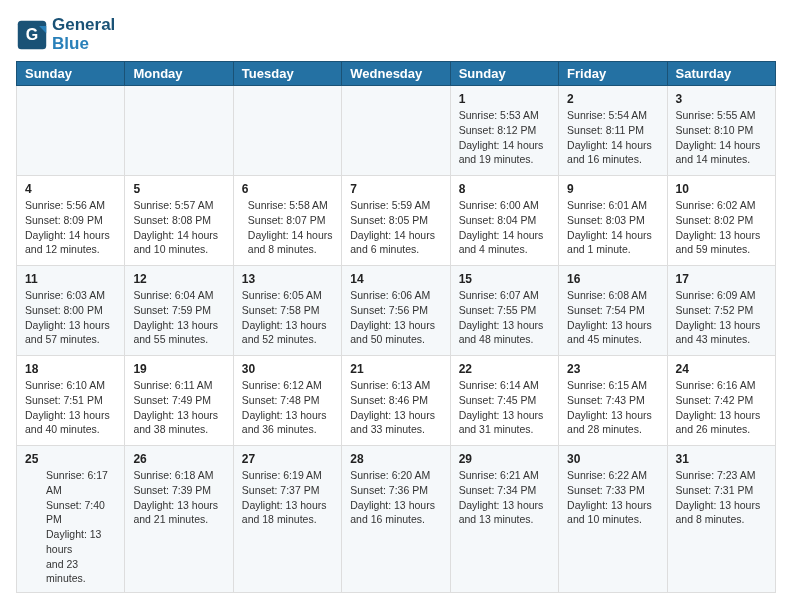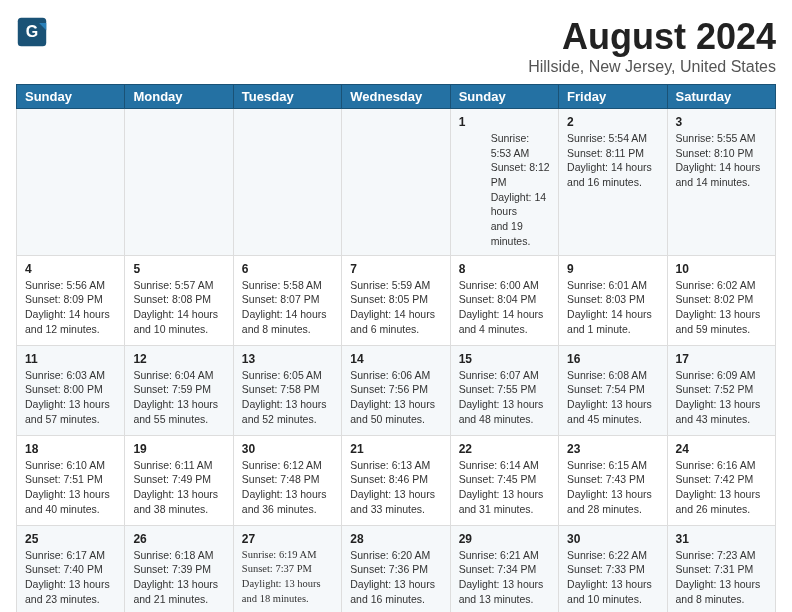--- a/index.html
+++ b/index.html
@@ -81,24 +81,26 @@
 <body>
 
 <div class="header">
   <div class="logo">
     <svg class="logo-icon" viewBox="0 0 36 36">
       <rect x="2" y="2" width="32" height="32" rx="4" fill="#1a5276"></rect>
       <text x="18" y="24" text-anchor="middle" fill="white" font-size="18" font-weight="bold" font-family="Arial">G</text>
 
       <polygon points="26,8 34,8 34,16" fill="#2980b9"></polygon>
     </svg>
-  </div>
-  <div class="title-block">
-    <div class="main-title">August 2024</div>
-    <div class="subtitle">Hillside, New Jersey, United States</div>
+    <div>
+      <div style="font-size:17px;font-weight:bold;color:#1a5276;line-height:1.1;">
+        <span style="color:#1a5276;">General</span>
+      </div>
+      <div style="font-size:17px;font-weight:bold;color:#2980b9;line-height:1.1;">Blue</div>
+    </div>
   </div>
 </div>
 
 <table>
   <thead>
     <tr>
     <th>Sunday</th>
         <th>Monday</th>
         <th>Tuesday</th>
         <th>Wednesday</th>
@@ -108,21 +110,21 @@
       </tr>
   </thead>
   <tbody id="calendar-body">
   <tr>
         <td></td>
         <td></td>
         <td></td>
         <td></td>
         <td>
           <span class="day-num">1</span>
-          <div class="day-info" style="white-space: pre-line; margin-left: 32px;">Sunrise: 5:53 AM
+          <div class="day-info" style="white-space: pre-line;">Sunrise: 5:53 AM
 Sunset: 8:12 PM
 Daylight: 14 hours
 and 19 minutes.</div>
         </td>
         <td>
           <span class="day-num">2</span>
           <div class="day-info" style="white-space: pre-line;">Sunrise: 5:54 AM
 Sunset: 8:11 PM
 Daylight: 14 hours
 and 16 minutes.</div>
@@ -145,21 +147,21 @@
         </td>
         <td>
           <span class="day-num">5</span>
           <div class="day-info" style="white-space: pre-line;">Sunrise: 5:57 AM
 Sunset: 8:08 PM
 Daylight: 14 hours
 and 10 minutes.</div>
         </td>
         <td>
           <span class="day-num">6</span>
-          <div class="day-info" style="white-space: pre-line;">Sunrise: 5:58 AM
+          <div class="day-info" style="white-space: pre-line; margin-left: 6px;">Sunrise: 5:58 AM
 Sunset: 8:07 PM
 Daylight: 14 hours
 and 8 minutes.</div>
         </td>
         <td>
           <span class="day-num">7</span>
           <div class="day-info" style="white-space: pre-line;">Sunrise: 5:59 AM
 Sunset: 8:05 PM
 Daylight: 14 hours
 and 6 minutes.</div>
@@ -284,35 +286,35 @@
           <span class="day-num">24</span>
           <div class="day-info" style="white-space: pre-line;">Sunrise: 6:16 AM
 Sunset: 7:42 PM
 Daylight: 13 hours
 and 26 minutes.</div>
         </td>
       </tr>
       <tr>
         <td>
           <span class="day-num">25</span>
-          <div class="day-info" style="white-space: pre-line;">Sunrise: 6:17 AM
+          <div class="day-info" style="white-space: pre-line; margin-left: 21px;">Sunrise: 6:17 AM
 Sunset: 7:40 PM
 Daylight: 13 hours
 and 23 minutes.</div>
         </td>
         <td>
           <span class="day-num">26</span>
           <div class="day-info" style="white-space: pre-line;">Sunrise: 6:18 AM
 Sunset: 7:39 PM
 Daylight: 13 hours
 and 21 minutes.</div>
         </td>
         <td>
           <span class="day-num">27</span>
-          <div class="day-info" style="white-space: pre-line; font-family: Liberation Serif, serif;">Sunrise: 6:19 AM
+          <div class="day-info" style="white-space: pre-line;">Sunrise: 6:19 AM
 Sunset: 7:37 PM
 Daylight: 13 hours
 and 18 minutes.</div>
         </td>
         <td>
           <span class="day-num">28</span>
           <div class="day-info" style="white-space: pre-line;">Sunrise: 6:20 AM
 Sunset: 7:36 PM
 Daylight: 13 hours
 and 16 minutes.</div>

